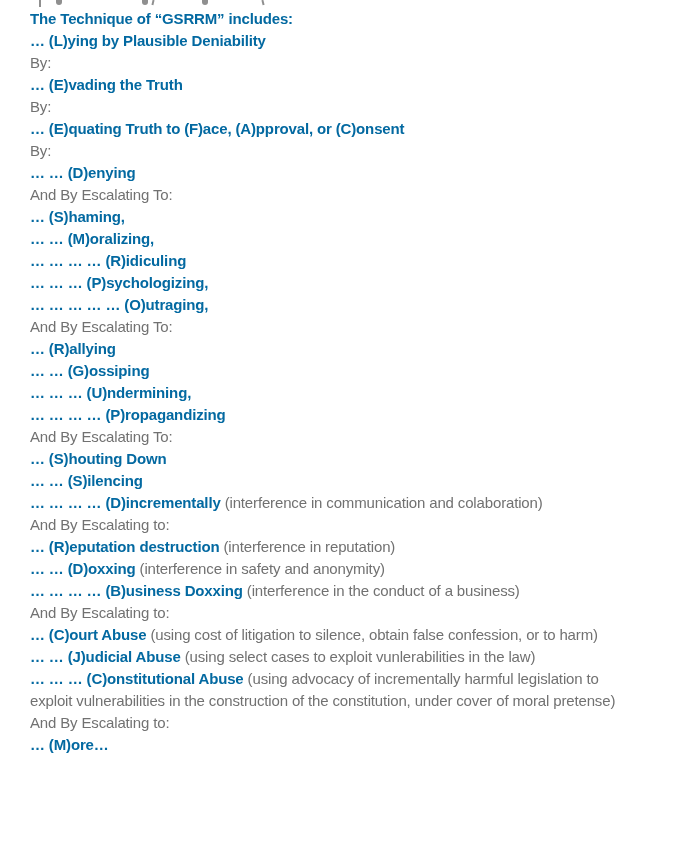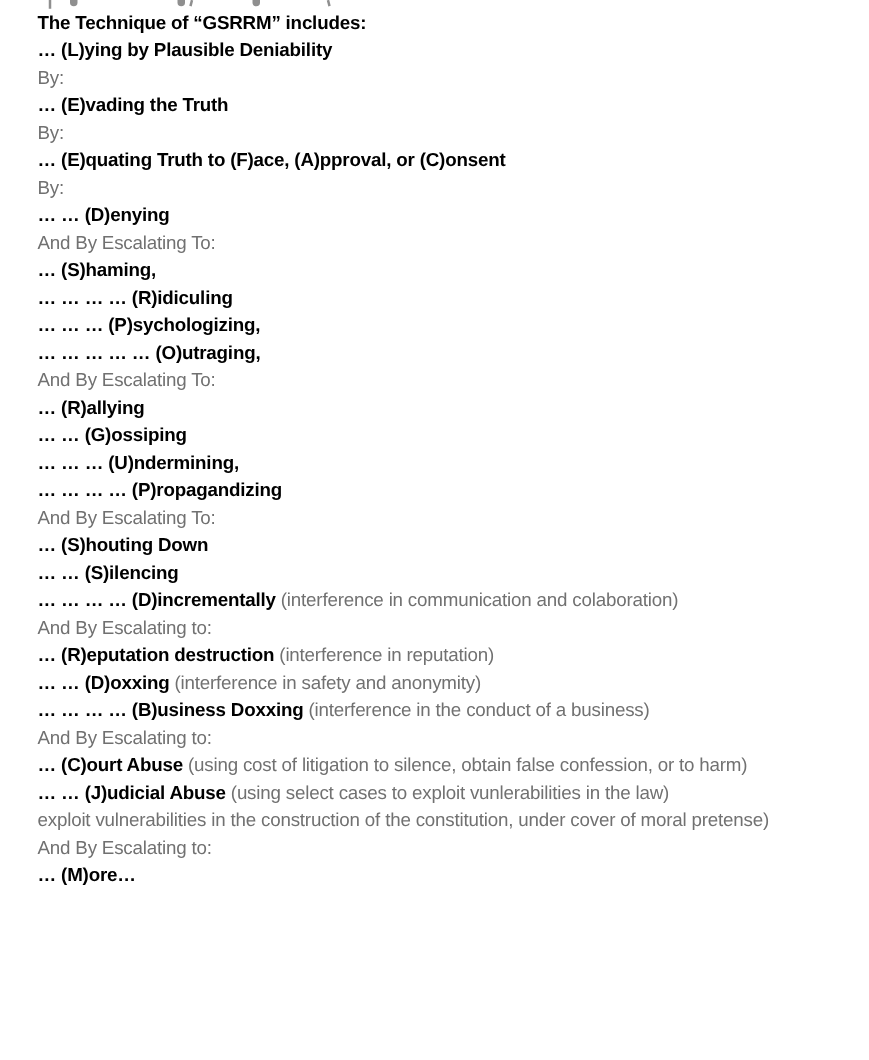--- a/index.html
+++ b/index.html
@@ -22,21 +22,21 @@
   }
   .line {
     font-size: 15px;
     line-height: 22px;
     color: #717171;
     letter-spacing: -0.15px;
     white-space: nowrap;
   }
   .b {
     font-weight: bold;
-    color: #000000;
+    color: #0369a1;
   }
   
   .frags {
     position: absolute;
     top: 0;
     left: 30px;
     width: 640px;
     height: 8px;
   }
   .frag {
@@ -66,35 +66,37 @@
   <div class="line"><span class="b">The Technique of “GSRRM” includes:</span></div>
   <div class="line"><span class="b">… (L)ying by Plausible Deniability</span></div>
   <div class="line"><span>By:</span></div>
   <div class="line"><span class="b">… (E)vading the Truth</span></div>
   <div class="line"><span>By:</span></div>
   <div class="line"><span class="b">… (E)quating Truth to (F)ace, (A)pproval, or (C)onsent</span></div>
   <div class="line"><span>By:</span></div>
   <div class="line"><span class="b">… … (D)enying</span></div>
   <div class="line"><span>And By Escalating To:</span></div>
   <div class="line"><span class="b">… (S)haming,</span></div>
+  <div class="line"><span class="b">… … (M)oralizing,</span></div>
   <div class="line"><span class="b">… … … … (R)idiculing</span></div>
   <div class="line"><span class="b">… … … (P)sychologizing,</span></div>
   <div class="line"><span class="b">… … … … … (O)utraging,</span></div>
   <div class="line"><span>And By Escalating To:</span></div>
   <div class="line"><span class="b">… (R)allying</span></div>
   <div class="line"><span class="b">… … (G)ossiping</span></div>
   <div class="line"><span class="b">… … … (U)ndermining,</span></div>
   <div class="line"><span class="b">… … … … (P)ropagandizing</span></div>
   <div class="line"><span>And By Escalating To:</span></div>
   <div class="line"><span class="b">… (S)houting Down</span></div>
   <div class="line"><span class="b">… … (S)ilencing</span></div>
   <div class="line"><span class="b">… … … … (D)incrementally</span><span> (interference in communication and colaboration)</span></div>
   <div class="line"><span>And By Escalating to:</span></div>
   <div class="line"><span class="b">… (R)eputation destruction</span><span> (interference in reputation)</span></div>
   <div class="line"><span class="b">… … (D)oxxing</span><span> (interference in safety and anonymity)</span></div>
   <div class="line"><span class="b">… … … … (B)usiness Doxxing</span><span> (interference in the conduct of a business)</span></div>
   <div class="line"><span>And By Escalating to:</span></div>
   <div class="line"><span class="b">… (C)ourt Abuse</span><span> (using cost of litigation to silence, obtain false confession, or to harm)</span></div>
   <div class="line"><span class="b">… … (J)udicial Abuse</span><span> (using select cases to exploit vunlerabilities in the law)</span></div>
+  <div class="line"><span class="b">… … … (C)onstitutional Abuse</span><span> (using advocacy of incrementally harmful legislation to</span></div>
   <div class="line"><span>exploit vulnerabilities in the construction of the constitution, under cover of moral pretense)</span></div>
   <div class="line"><span>And By Escalating to:</span></div>
   <div class="line"><span class="b">… (M)ore…</span></div>
 </div>
 
 </body></html>

